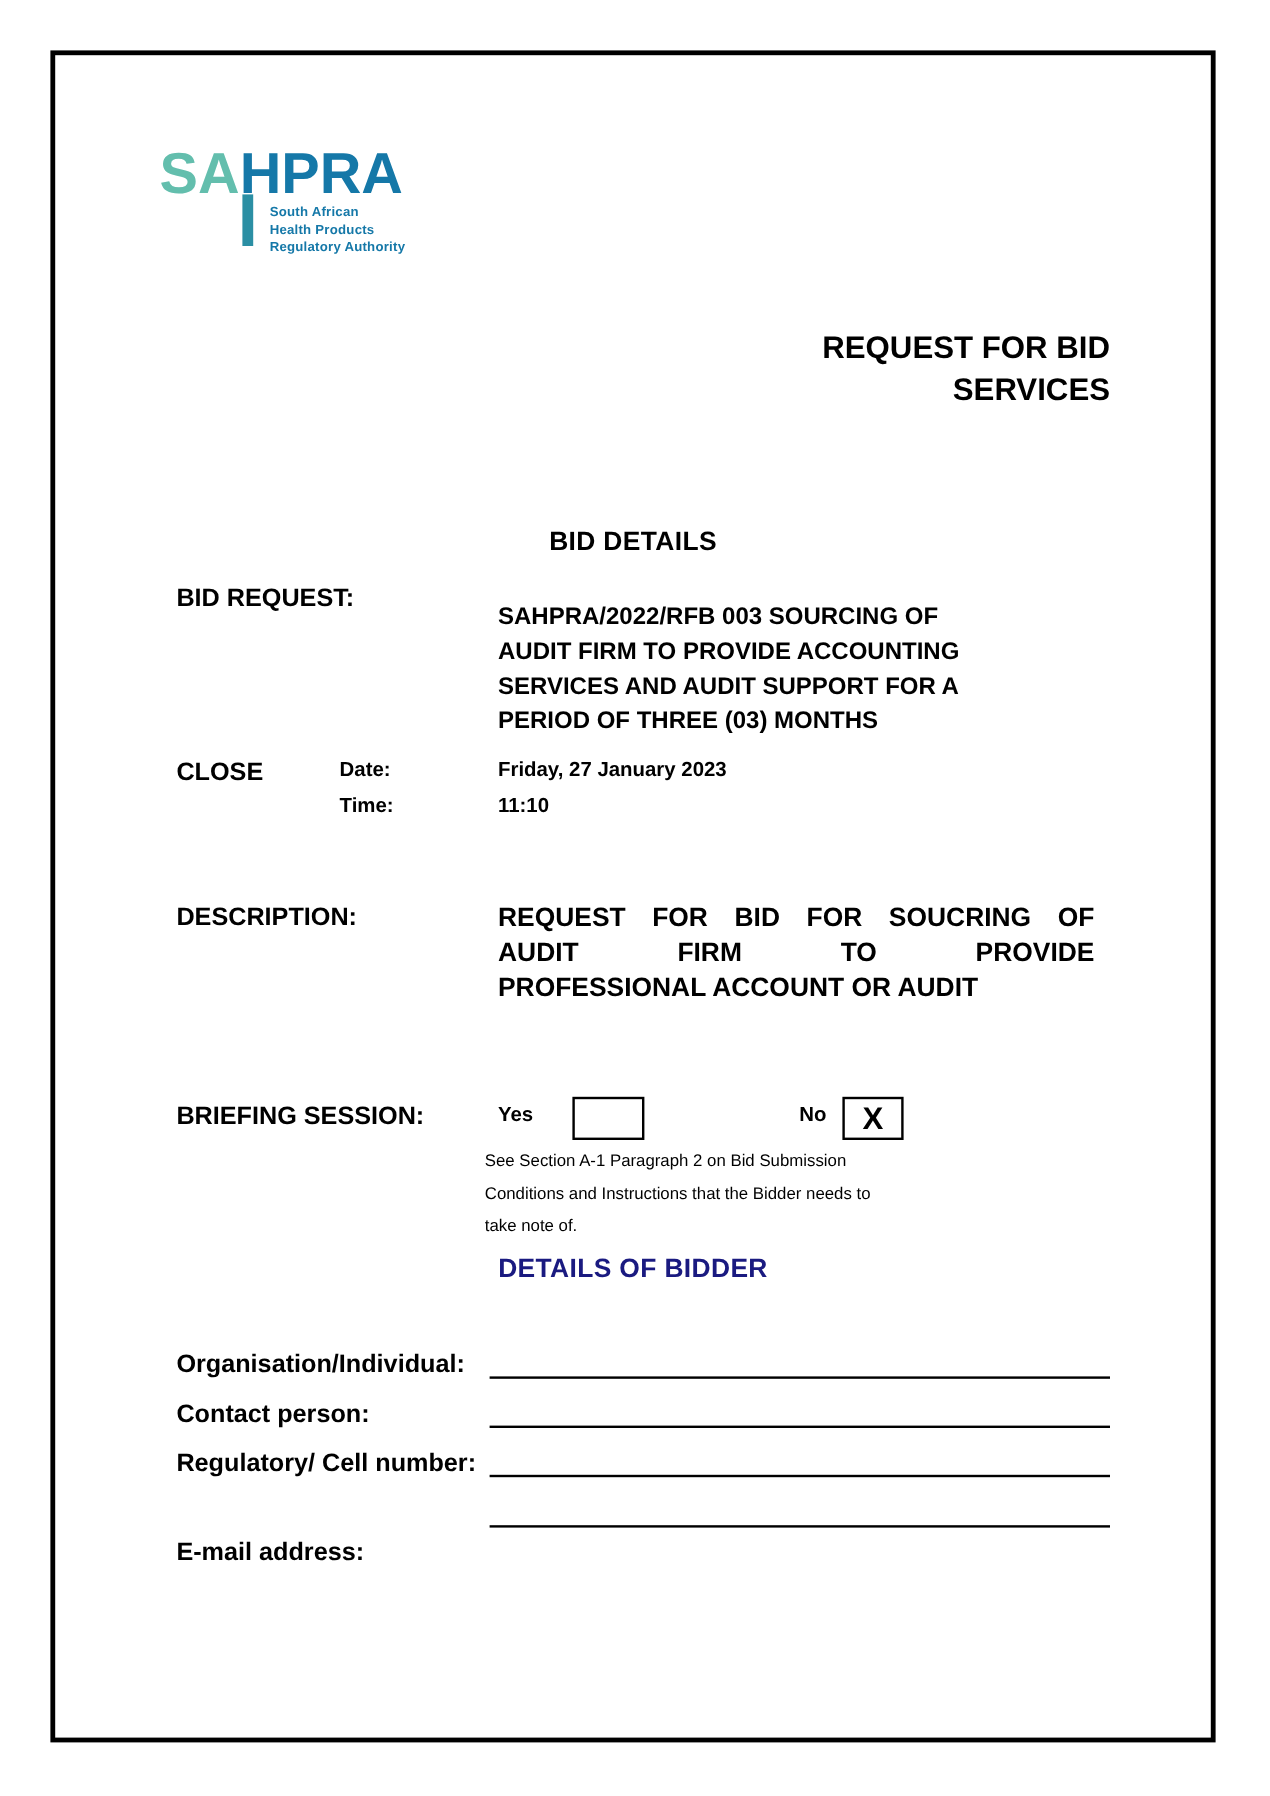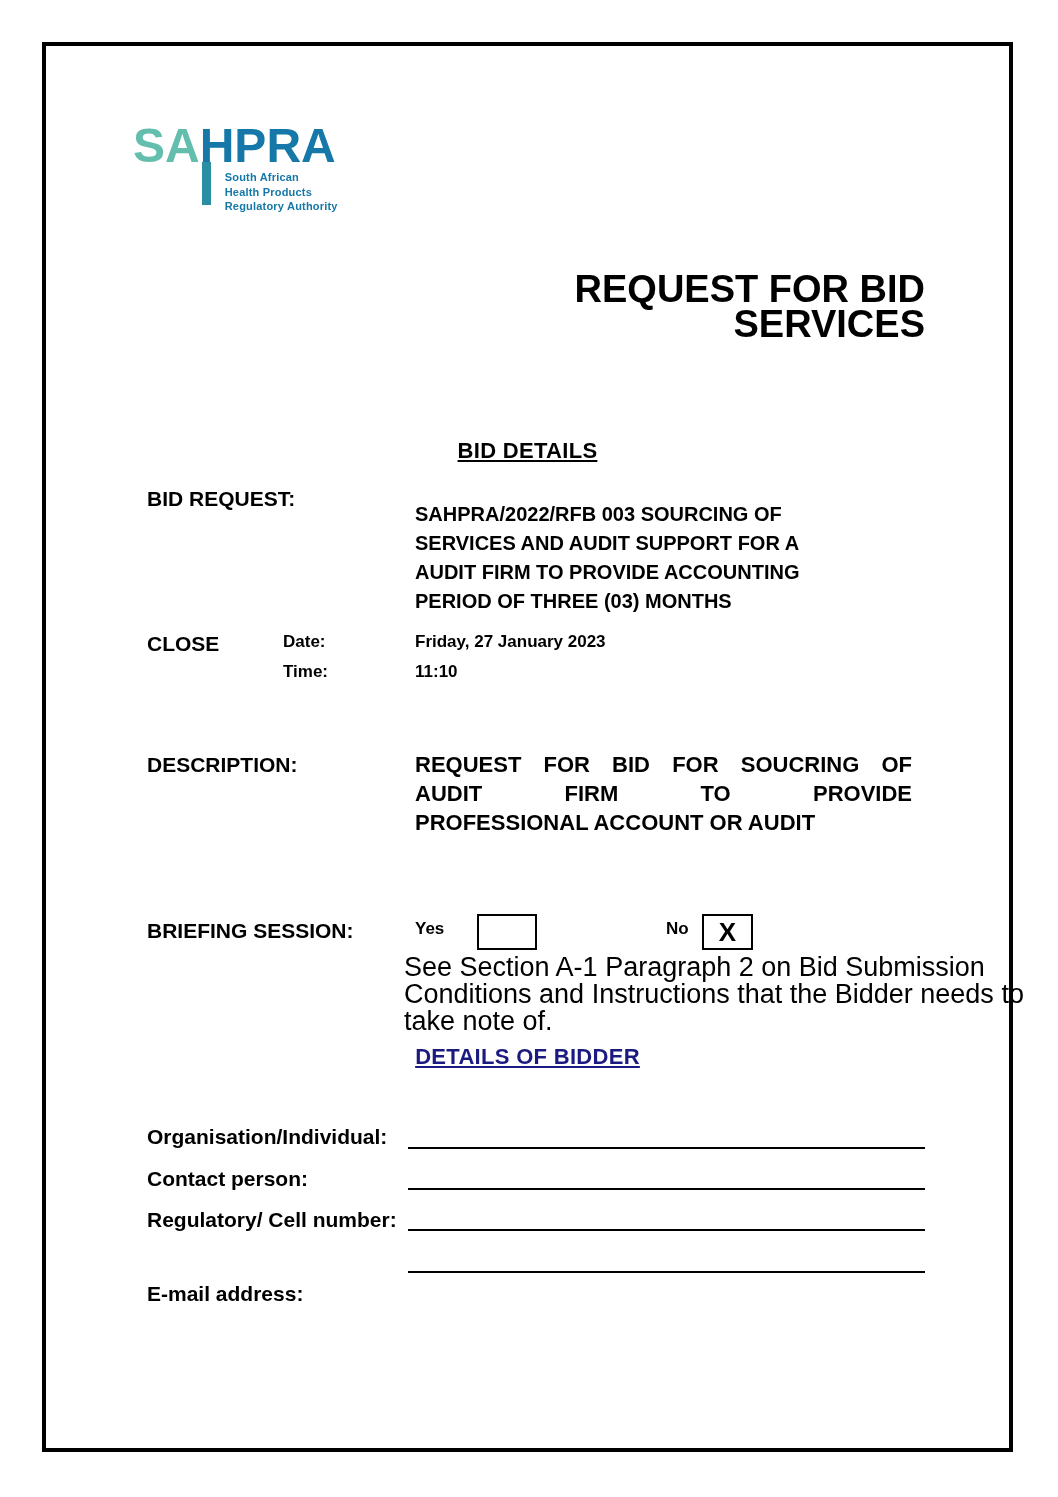--- a/index.html
+++ b/index.html
@@ -48,28 +48,28 @@
     color: var(--logo-blue);
     letter-spacing: 0.2px;
     white-space: nowrap;
   }
   .logo-tagline div { white-space: nowrap; }
 
   
   .doc-title {
     right: 133px; top: 272px;
     text-align: right;
-    font-size: 38px;
+    font-size: 26px;
     font-weight: 700;
     line-height: 35px;
   }
   .doc-title div { white-space: nowrap; }
 
   
-  .center-band { left: 42px; width: 971px; text-align: center; text-decoration: underline; }
+  .center-band { left: 42px; width: 971px; text-align: center; }
   .bid-details-heading {
     top: 438px;
     font-size: 22px;
     font-weight: 700;
     letter-spacing: 0.3px;
   }
   .bidder-heading {
     top: 1044px;
     font-size: 22px;
     font-weight: 700;
@@ -134,21 +134,21 @@
   }
   .yes-box { left: 477px; top: 914px; width: 60px; height: 36px; }
   .no-box  { left: 702px; top: 914px; width: 51px; height: 36px; }
   .no-box .mark {
     font-size: 26px;
     font-weight: 700;
     line-height: 1;
   }
   .briefing-note {
     left: 404px; top: 954px;
-    font-size: 27px;
+    font-size: 14px;
     font-weight: 400;
     line-height: 27px;
   }
 
   
   .field-label { font-size: 21px; font-weight: 700; white-space: nowrap; }
   .f1 { top: 1125px; }
   .f2 { top: 1167px; }
   .f3 { top: 1208px; }
   .f4 { top: 1250px; margin-top: 32px; }
@@ -179,22 +179,22 @@
 <div class="abs doc-title lines">
     <div>REQUEST FOR BID</div>
     <div>SERVICES</div>
   </div>
 
 <div class="abs center-band bid-details-heading">BID DETAILS</div>
 
 <div class="abs lbl" style="top:487px">BID REQUEST:</div>
 <div class="abs bid-number-value lines">
     <div>SAHPRA/2022/RFB 003 SOURCING OF</div>
+    <div>AUDIT FIRM TO PROVIDE ACCOUNTING</div>
     <div>SERVICES AND AUDIT SUPPORT FOR A</div>
-    <div>AUDIT FIRM TO PROVIDE ACCOUNTING</div>
     <div>PERIOD OF THREE (03) MONTHS</div>
   </div>
 
 <div class="abs lbl close-label">CLOSE</div>
 <div class="abs val close-date-label">Date:</div>
 <div class="abs val close-date-value">Friday, 27 January 2023</div>
 <div class="abs val close-time-label">Time:</div>
 <div class="abs val close-time-value">11:10</div>
 
 <div class="abs lbl description-label">DESCRIPTION:</div>

